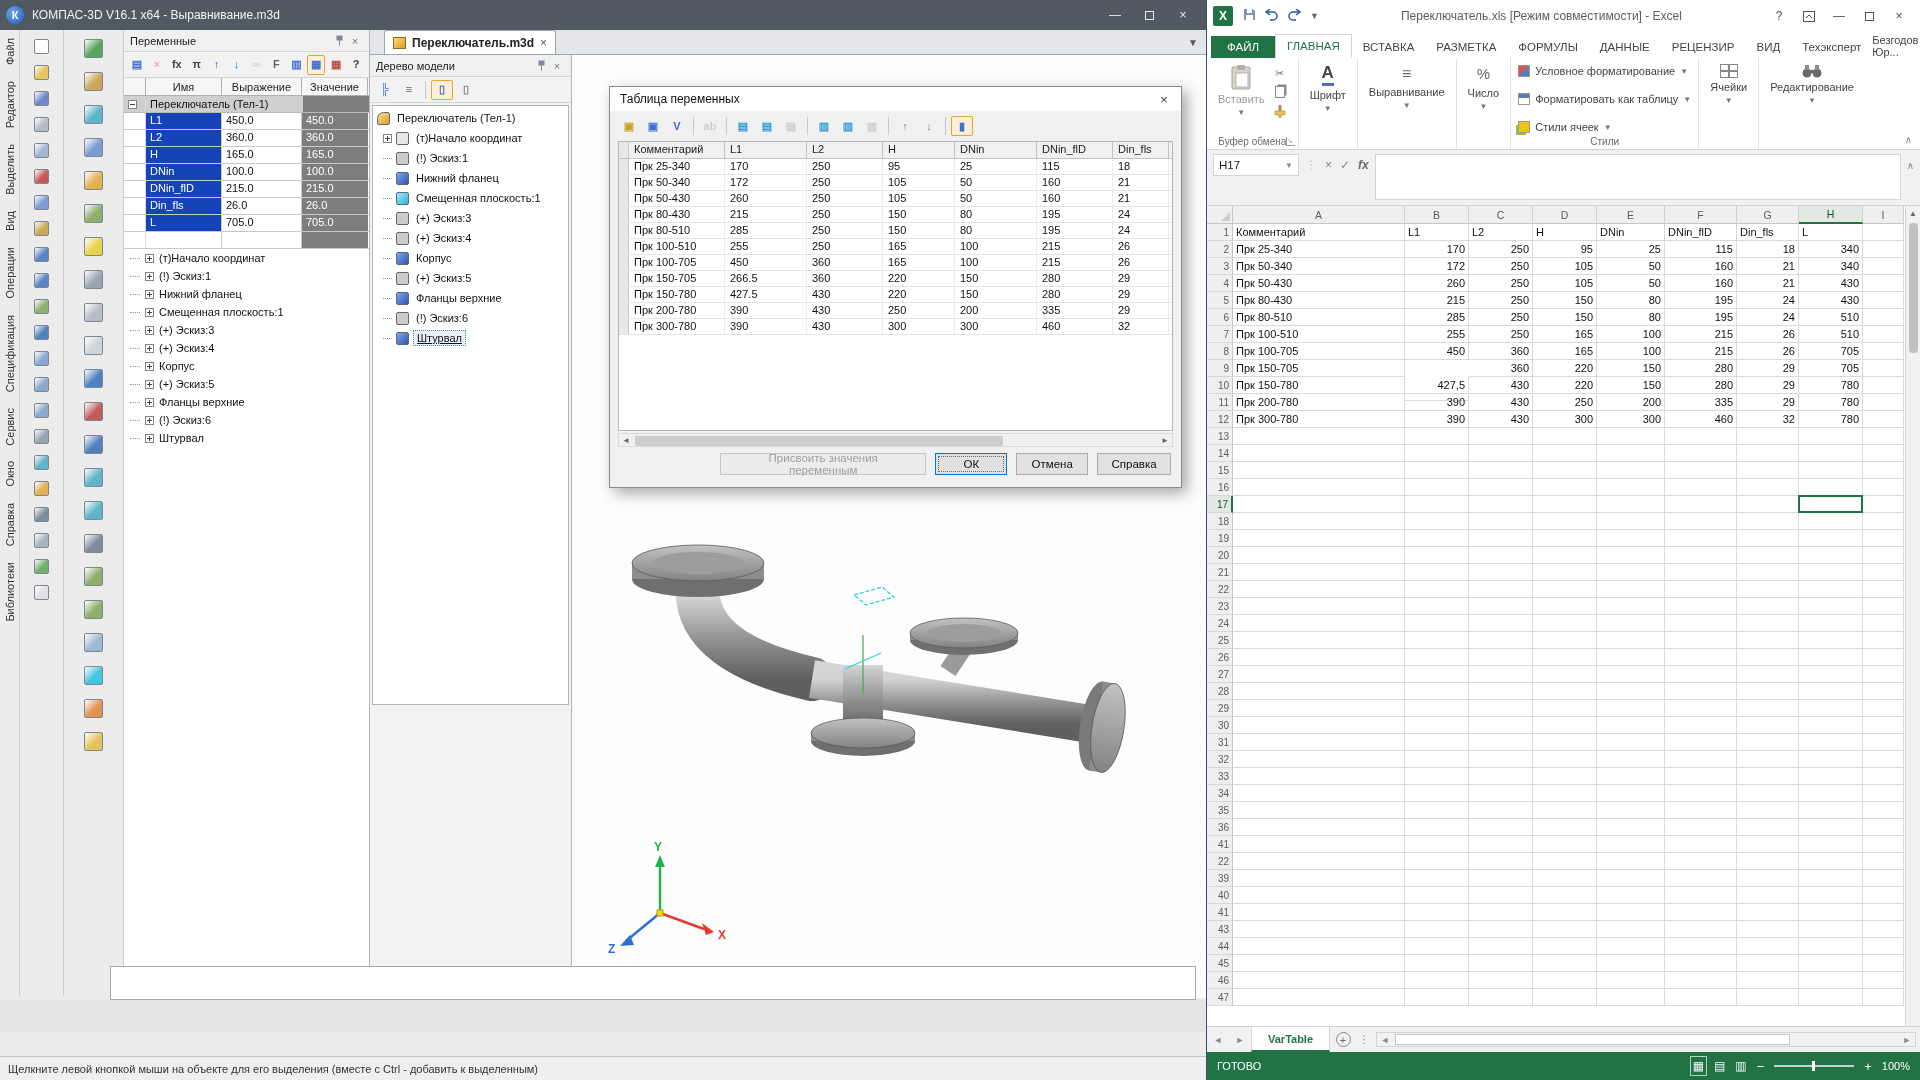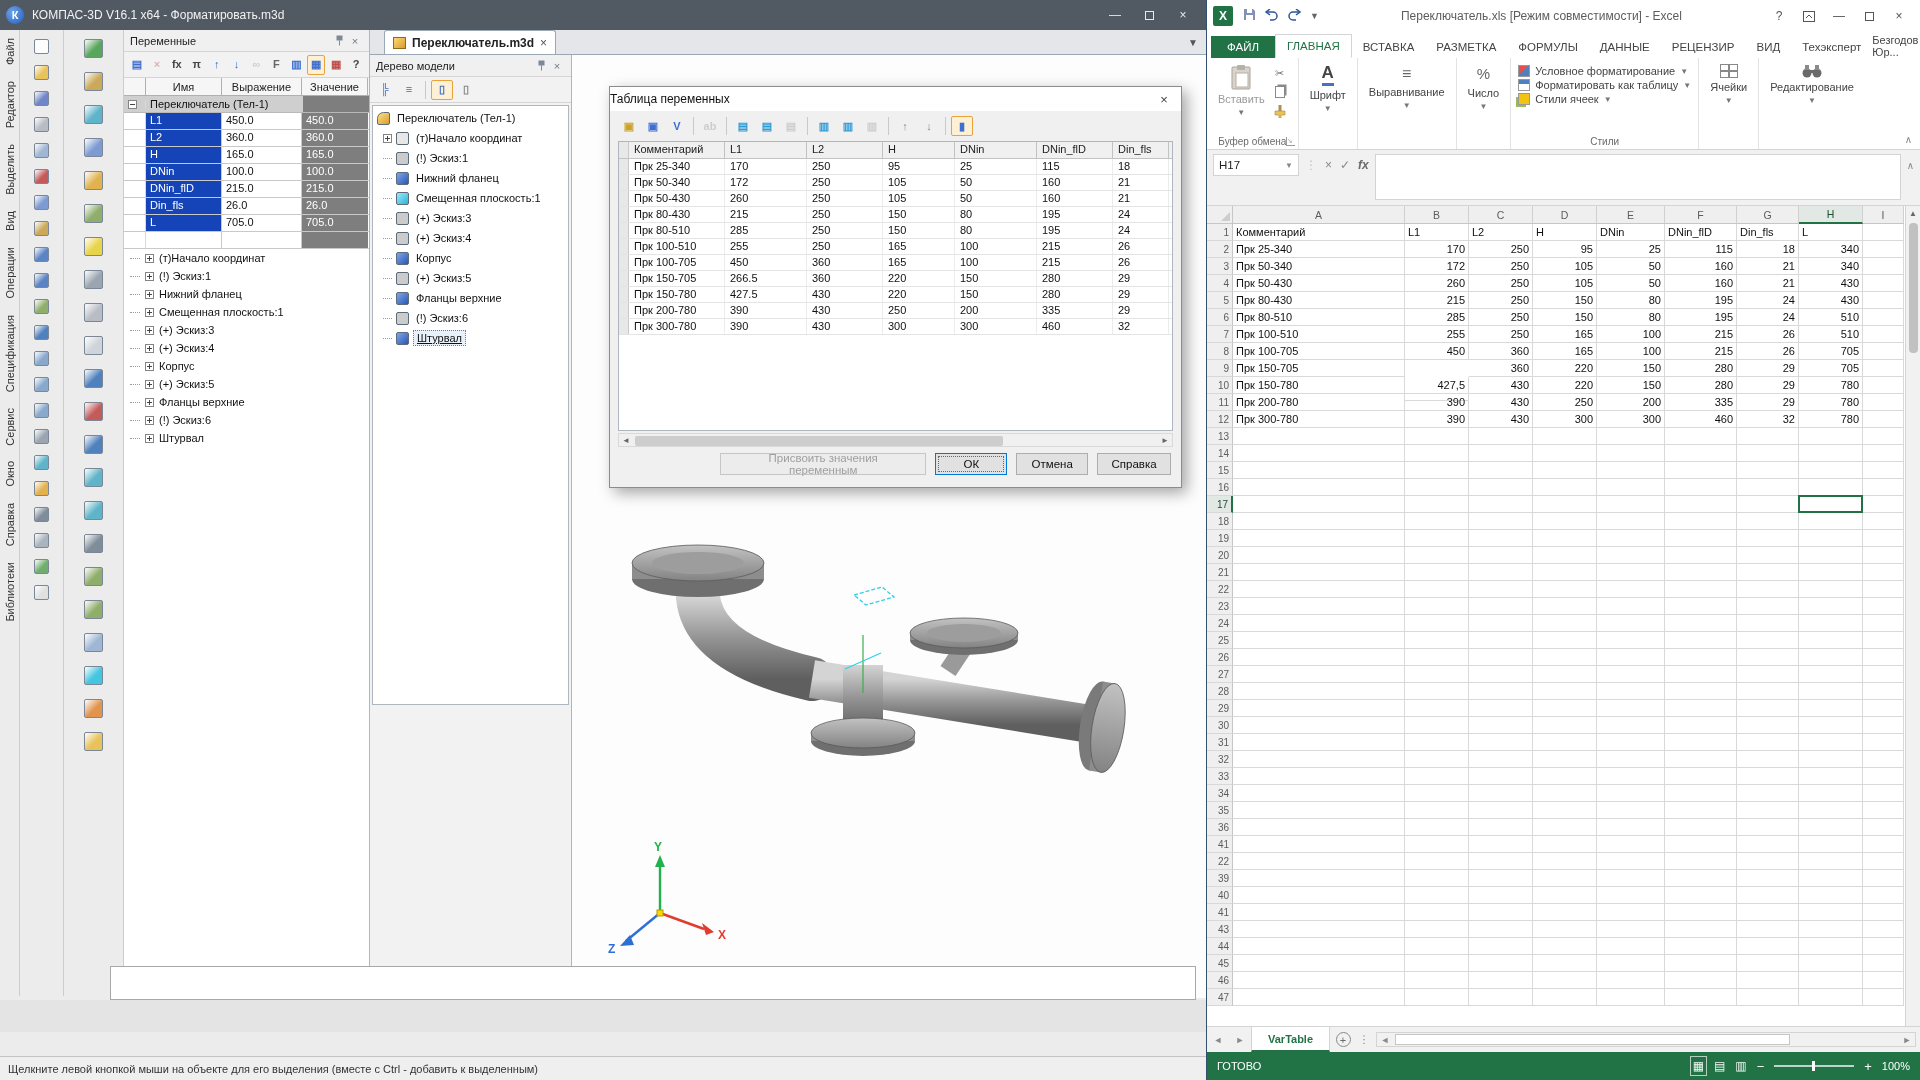--- a/index.html
+++ b/index.html
@@ -80,21 +80,21 @@
   .tree-spacer { flex:1; }
   .t-tabs { height:20px; display:flex; align-items:flex-end; padding-left:2px; gap:1px; margin-bottom:10px; }
   .t-tab { font-size:10.5px; color:#333; padding:2px 7px; background:#e2e2e2; border:1px solid #b5b5b5; border-bottom:none; }
   .t-tab.act { background:#fff; font-weight:normal; }
 
   
   #viewport { flex:1; background:#fdfdfd; position:relative; overflow:hidden; }
 
   
   #dialog { position:absolute; left:609px; top:86px; width:573px; height:402px; background:#f0f0f0; border:1px solid #8c8c8c; box-shadow:5px 5px 14px rgba(0,0,0,.35); display:flex; flex-direction:column; z-index:5; }
-  .d-title { height:24px; background:#fff; display:flex; align-items:center; padding-left:0; font-size:12px; color:#111; }
+  .d-title { height:24px; background:#fff; display:flex; align-items:center; padding-left:10px; font-size:12px; color:#111; }
   .d-x { margin-left:auto; width:34px; text-align:center; color:#444; font-size:13px; }
   #dlg-tb { height:30px; display:flex; align-items:center; gap:2px; padding:0 8px; }
   .dsep { width:1px; height:18px; background:#c9c9c9; margin:0 3px; }
   #dlg-table { flex:1; margin:0 8px; background:#fff; border:1px solid #aeb6bf; overflow:hidden; }
   .dt-head { display:flex; height:17px; background:#f0f0f0; border-bottom:1px solid #c2c2c2; font-size:11px; color:#222; }
   .dt-hc { padding:1px 5px; border-right:1px solid #c2c2c2; }
   .dt-row { display:flex; height:16px; font-size:11px; color:#111; border-bottom:1px solid #e4e4e4; }
   .dt-c { padding:1px 5px; border-right:1px solid #ececec; white-space:nowrap; overflow:hidden; }
   .dt-gut { width:10px; flex:none; background:#e8e8e8; border-right:1px solid #c9c9c9; }
   .d-hscroll { height:14px; margin:2px 8px 0; background:#f0f0f0; border:1px solid #d9d9d9; display:flex; align-items:center; }
@@ -122,21 +122,21 @@
   .x-ribbon { height:92px; background:#fff; border-bottom:1px solid #d4d4d4; display:flex; position:relative; }
   .xg { position:relative; border-right:1px solid #e3e3e3; display:flex; flex-direction:column; align-items:center; padding:4px 7px 16px; }
   .xg-label { position:absolute; bottom:2px; left:0; right:0; text-align:center; font-size:10px; color:#6a6a6a; }
   .bigbtn { display:flex; flex-direction:column; align-items:center; justify-content:flex-start; gap:3px; padding:2px 4px; font-size:11px; color:#444; }
   .bigbtn .dd { font-size:8px; color:#777; }
   .minicol { display:flex; flex-direction:column; gap:3px; padding:3px 2px; }
   .mini { width:18px; height:16px; display:flex; align-items:center; justify-content:center; font-size:11px; color:#777; }
   .copy-ico { width:10px; height:12px; border:1px solid #8a8a8a; background:#fff; box-shadow:2px -2px 0 -0.5px #8a8a8a; }
   .launcher { position:absolute; right:3px; bottom:3px; width:9px; height:9px; border-left:1px solid #9a9a9a; border-bottom:1px solid #9a9a9a; font-size:7px; color:#9a9a9a; display:flex; align-items:flex-end; justify-content:flex-start; }
   .a-ico { font-size:17px; font-weight:bold; color:#444; border-bottom:3px solid #4472c4; line-height:1.1; }
-  .styles-col { display:flex; flex-direction:column; gap:2px; align-items:flex-start; padding-top:3px; }
+  .styles-col { display:flex; flex-direction:column; gap:16px; align-items:flex-start; padding-top:3px; }
   .style-row { display:flex; align-items:center; gap:5px; font-size:11px; color:#444; }
   .cf-ico { width:12px; height:12px; background:linear-gradient(135deg,#e05252 50%,#4f81bd 50%); border:1px solid #999; }
   .ft-ico { width:12px; height:12px; border:1px solid #999; background:linear-gradient(#4f81bd 4px,#fff 4px); }
   .cs-ico { width:12px; height:12px; background:#f2c314; border:1px solid #999; box-shadow:-3px 3px 0 -1px #9bbb59; }
   .cells-ico { width:18px; height:14px; border:1px solid #888; background:
      linear-gradient(#0000 45%, #888 45%, #888 55%, #0000 55%),
      linear-gradient(90deg,#0000 45%, #888 45%, #888 55%, #0000 55%); }
   .collapse { position:absolute; right:8px; bottom:4px; color:#888; font-size:10px; }
   .x-formula { height:56px; background:#f1f1f1; border-bottom:1px solid #d4d4d4; display:flex; align-items:flex-start; padding:4px 6px; gap:6px; }
   .namebox { width:86px; height:22px; background:#fff; border:1px solid #d4d4d4; display:flex; align-items:center; padding:0 5px; font-size:11.5px; color:#222; }
@@ -181,21 +181,21 @@
   .zsign { font-size:13px; }
 </style>
 </head>
 <body>
 
 <div id="app">
 
   <section id="kompas">
     <div class="k-title">
       <span class="k-logo">К</span>
-      <span class="k-title-text">КОМПАС-3D V16.1 x64 - Форматировать.m3d</span>
+      <span class="k-title-text">КОМПАС-3D V16.1 x64 - Выравнивание.m3d</span>
       <span class="wbtn">—</span>
       <span class="wbtn">
           <span class="boxglyph"></span>
         </span>
       <span class="wbtn">×</span>
     </div>
 
     <div class="k-main">
       <div class="k-vmenu" id="vmenu">
           <span class="vm-item">Файл</span>

